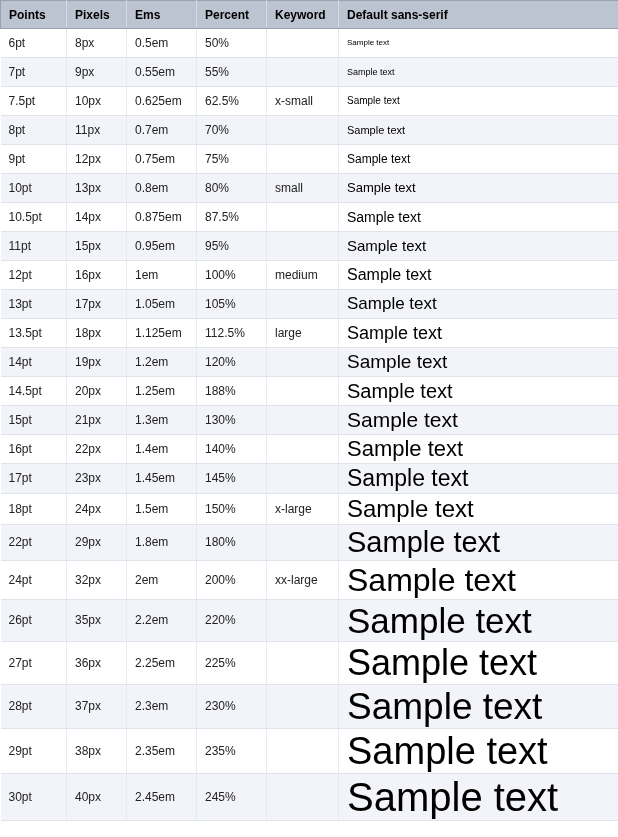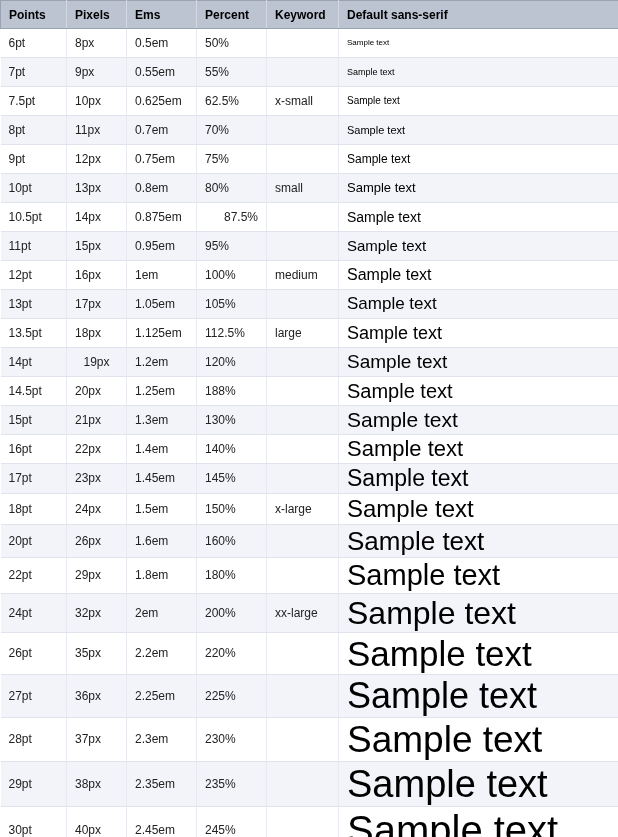--- a/index.html
+++ b/index.html
@@ -136,21 +136,21 @@
         <td style="height: 28px; line-height: 28px;">13px</td>
         <td style="height: 28px; line-height: 28px;">0.8em</td>
         <td style="height: 28px; line-height: 28px;">80%</td>
         <td style="height: 28px; line-height: 28px;">small</td>
         <td class="sample" style="font-size: 13px; height: 28px; line-height: 28px;">Sample text</td>
       </tr>
       <tr>
         <td style="height: 28px; line-height: 28px;">10.5pt</td>
         <td style="height: 28px; line-height: 28px;">14px</td>
         <td style="height: 28px; line-height: 28px;">0.875em</td>
-        <td style="height: 28px; line-height: 28px; text-align: right;">87.5%</td>
+        <td style="height: 28px; line-height: 28px;">87.5%</td>
         <td style="height: 28px; line-height: 28px;"></td>
         <td class="sample" style="font-size: 14px; height: 28px; line-height: 28px;">Sample text</td>
       </tr>
       <tr>
         <td style="height: 28px; line-height: 28px;">11pt</td>
         <td style="height: 28px; line-height: 28px;">15px</td>
         <td style="height: 28px; line-height: 28px;">0.95em</td>
         <td style="height: 28px; line-height: 28px;">95%</td>
         <td style="height: 28px; line-height: 28px;"></td>
         <td class="sample" style="font-size: 15px; height: 28px; line-height: 28px;">Sample text</td>
@@ -174,21 +174,21 @@
       <tr>
         <td style="height: 28px; line-height: 28px;">13.5pt</td>
         <td style="height: 28px; line-height: 28px;">18px</td>
         <td style="height: 28px; line-height: 28px;">1.125em</td>
         <td style="height: 28px; line-height: 28px; margin-left: 40px;">112.5%</td>
         <td style="height: 28px; line-height: 28px;">large</td>
         <td class="sample" style="font-size: 18px; height: 28px; line-height: 28px;">Sample text</td>
       </tr>
       <tr>
         <td style="height: 28px; line-height: 28px;">14pt</td>
-        <td style="height: 28px; line-height: 28px; text-align: center;">19px</td>
+        <td style="height: 28px; line-height: 28px;">19px</td>
         <td style="height: 28px; line-height: 28px;">1.2em</td>
         <td style="height: 28px; line-height: 28px;">120%</td>
         <td style="height: 28px; line-height: 28px;"></td>
         <td class="sample" style="font-size: 19px; height: 28px; line-height: 28px;">Sample text</td>
       </tr>
       <tr>
         <td style="height: 28px; line-height: 28px;">14.5pt</td>
         <td style="height: 28px; line-height: 28px;">20px</td>
         <td style="height: 28px; line-height: 28px;">1.25em</td>
         <td style="height: 28px; line-height: 28px;">188%</td>
@@ -221,28 +221,20 @@
       </tr>
       <tr>
         <td style="height: 30px; line-height: 30px;">18pt</td>
         <td style="height: 30px; line-height: 30px;">24px</td>
         <td style="height: 30px; line-height: 30px;">1.5em</td>
         <td style="height: 30px; line-height: 30px;">150%</td>
         <td style="height: 30px; line-height: 30px;">x-large</td>
         <td class="sample" style="font-size: 24px; height: 30px; line-height: 30px;">Sample text</td>
       </tr>
       <tr>
-        <td style="height: 32px; line-height: 32px;">20pt</td>
-        <td style="height: 32px; line-height: 32px;">26px</td>
-        <td style="height: 32px; line-height: 32px;">1.6em</td>
-        <td style="height: 32px; line-height: 32px;">160%</td>
-        <td style="height: 32px; line-height: 32px;"></td>
-        <td class="sample" style="font-size: 26px; height: 32px; line-height: 32px;">Sample text</td>
-      </tr>
-      <tr>
         <td style="height: 35px; line-height: 35px;">22pt</td>
         <td style="height: 35px; line-height: 35px;">29px</td>
         <td style="height: 35px; line-height: 35px;">1.8em</td>
         <td style="height: 35px; line-height: 35px;">180%</td>
         <td style="height: 35px; line-height: 35px;"></td>
         <td class="sample" style="font-size: 29px; height: 35px; line-height: 35px;">Sample text</td>
       </tr>
       <tr>
         <td style="height: 38px; line-height: 38px;">24pt</td>
         <td style="height: 38px; line-height: 38px;">32px</td>

